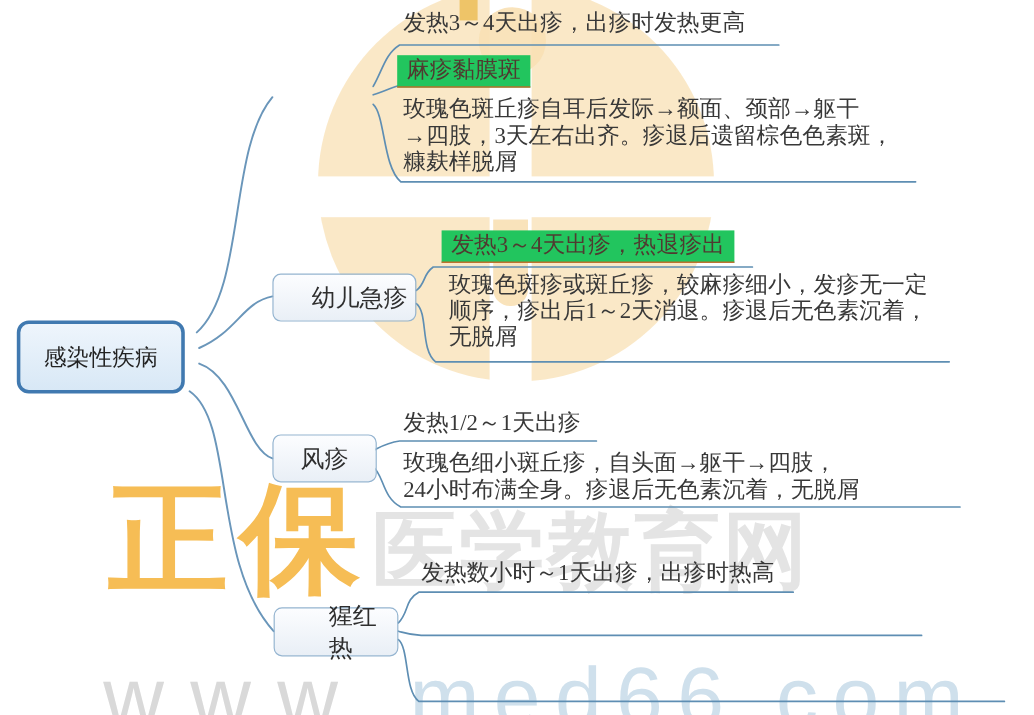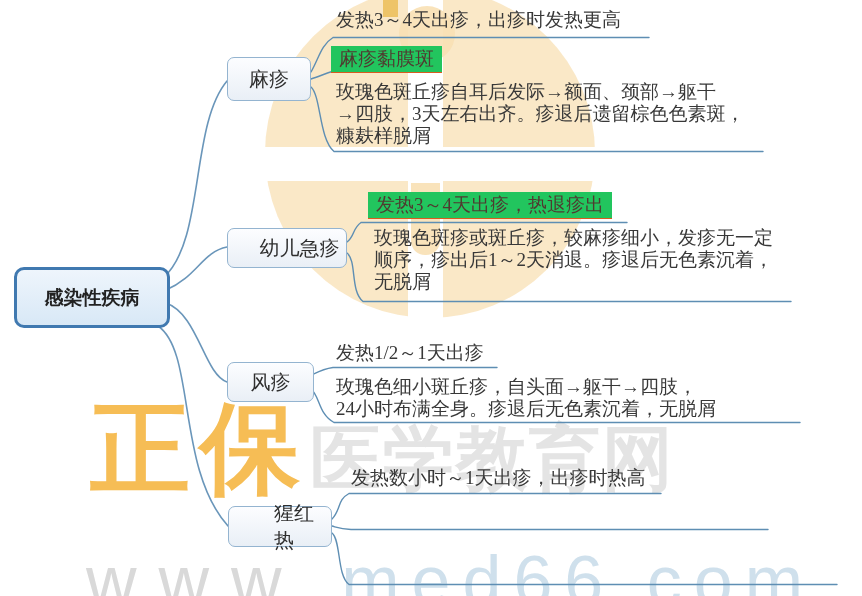--- a/index.html
+++ b/index.html
@@ -80,23 +80,22 @@
     <path d="M347,253 C357,261 350,291 363,301.5 L791,301.5"></path>
 
     <path d="M310,376 C318,372 322,369 333,367.5 L497,367.5"></path>
     <path d="M310,388 C320,395 318,414 334,422.5 L800,422.5"></path>
 
     <path d="M332,519 C341,510 337,500 349,493.5 L661,493.5"></path>
     <path d="M332,526 C339,528 341,529 351,529.5 L768,529.5"></path>
     <path d="M332,533 C341,540 337,576 349,584.5 L837,584.5"></path>
   </svg>
 
-  <div class="node root" style="left:14px;top:267px;width:156px;height:61px;font-weight:bold;">感染性疾病</div>
+  <div class="node root" style="left:14px;top:267px;width:140px;height:61px;">感染性疾病</div>
 
-  <div class="node" style="left:227px;top:57px;width:84px;height:44px;">麻疹</div>
 
   <div class="node" style="left:227px;top:228px;width:120px;height:40px;padding-left:25px;">幼儿急疹</div>
 
   <div class="node" style="left:227px;top:362px;width:87px;height:40px;">风疹</div>
 
   <div class="node" style="left:228px;top:506px;width:104px;height:41px;padding-left:45px;">猩红热</div>
 
   <div class="topic" style="left:336px;top:9px;">发热3～4天出疹，出疹时发热更高</div>
   <div class="topic highlight" style="left:331px;top:46px;">麻疹黏膜斑</div>
   <div class="topic" style="left:336px;top:81px;">玫瑰色斑丘疹自耳后发际→额面、颈部→躯干

